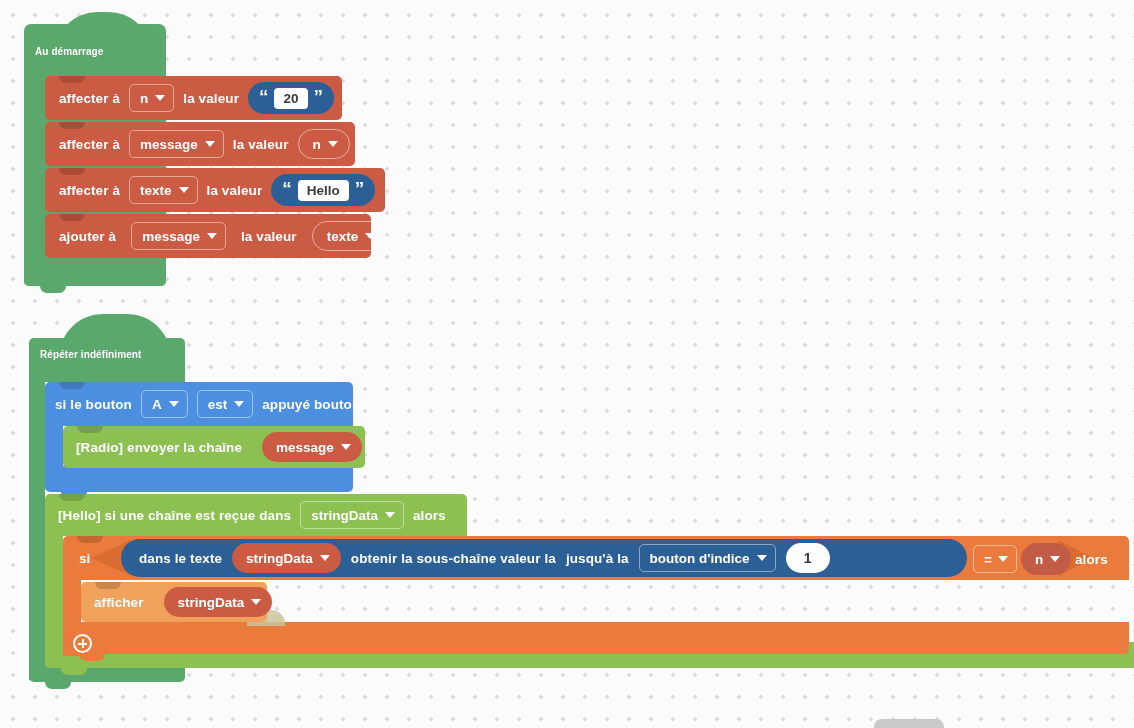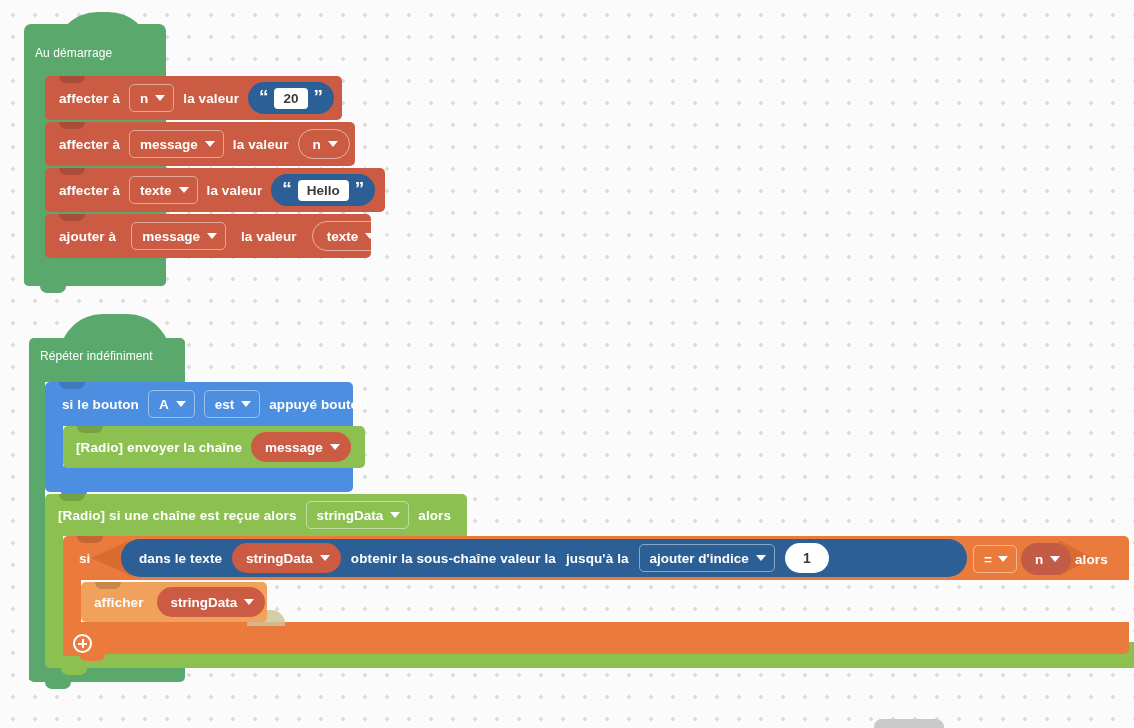--- a/index.html
+++ b/index.html
@@ -17,22 +17,22 @@
     background-image: radial-gradient(circle, #dddddd 1.6px, transparent 1.7px);
     background-size: 22px 22px;
     background-position: 2px 4px;
   }
 
   
   .blk { position: absolute; }
   .hat-label {
     position: absolute;
     color: #ffffff;
-    font-weight: normal;
-    font-size: 12px;
+    font-weight: bold;
+    font-size: 10px;
     letter-spacing: .1px;
     white-space: nowrap;
   }
 
   
   .stmt {
     position: absolute;
     border-radius: 5px;
     display: flex;
     align-items: center;
@@ -237,51 +237,51 @@
 
     <div style="position:absolute; left:30px; top:-12px; width:112px; height:44px; border-radius:48px 48px 0 0; background:#5aa86c;"></div>
     <div style="position:absolute; left:0; top:12px; width:156px; height:44px; background:#5aa86c; border-radius:5px 5px 0 0;"></div>
     <div style="position:absolute; left:0; top:54px; width:16px; height:300px; background:#5aa86c;"></div>
     <div style="position:absolute; left:0; top:330px; width:156px; height:26px; background:#5aa86c; border-radius:0 0 5px 5px;"></div>
     <div style="position:absolute; left:16px; top:356px; width:26px; height:7px; background:#5aa86c; border-radius:0 0 7px 7px;"></div>
     <span class="hat-label" style="left:11px; top:23px;">Répéter indéfiniment</span>
 
     <div style="position:absolute; left:16px; top:56px; width:308px; height:44px; background:#4c8fe0; border-radius:5px 5px 0 0;">
       <div class="notch"></div>
-      <div style="display:flex; align-items:center; height:44px; padding-left:17px; gap:9px;">
+      <div style="display:flex; align-items:center; height:44px; padding-left:10px; gap:9px;">
         <span class="lbl">si le bouton</span>
         <span class="field">
           <span>A</span>
           <i class="caret"></i>
         </span>
         <span class="field">
           <span>est</span>
           <i class="caret"></i>
         </span>
         <span class="lbl">appuyé bouton</span>
       </div>
     </div>
 
     <div style="position:absolute; left:16px; top:100px; width:18px; height:46px; background:#4c8fe0;"></div>
     <div style="position:absolute; left:16px; top:140px; width:308px; height:26px; background:#4c8fe0; border-radius:0 0 5px 5px;"></div>
     <div style="position:absolute; left:32px; top:166px; width:26px; height:7px; background:#4c8fe0; border-radius:0 0 7px 7px;"></div>
 
-    <div class="stmt" style="left:34px; top:100px; width:302px; height:42px; background:#8cc152; padding-left:13px; gap:9px;">
+    <div class="stmt" style="left:34px; top:100px; width:302px; height:42px; background:#8cc152; padding-left:13px; gap:20px;">
       <div class="notch"></div>
       <span class="lbl">[Radio] envoyer la chaîne</span>
       <span class="oval" style="background:#cc5b44;">
         <span>message</span>
         <i class="caret"></i>
       </span>
     </div>
 
     <div style="position:absolute; left:16px; top:168px; width:422px; height:42px; background:#8cc152; border-radius:5px 5px 0 0;">
       <div class="notch"></div>
       <div style="display:flex; align-items:center; height:42px; padding-left:13px; gap:9px;">
-        <span class="lbl">[Radio] si une chaîne est reçue alors</span>
+        <span class="lbl">[Hello] si une chaîne est reçue dans</span>
         <span class="field">
           <span>stringData</span>
           <i class="caret"></i>
         </span>
         <span class="lbl">alors</span>
       </div>
     </div>
 
     <div style="position:absolute; left:16px; top:210px; width:18px; height:118px; background:#8cc152;"></div>
     <div style="position:absolute; left:16px; top:316px; width:1208px; height:26px; background:#8cc152; border-radius:0 0 5px 5px;"></div>
@@ -304,21 +304,21 @@
     <div style="position:absolute; left:92px; top:213px; width:846px; height:38px; background:#2b5f96; border-radius:20px;
                 display:flex; align-items:center; padding-left:18px; gap:10px; overflow:hidden;">
       <span class="lbl">dans le texte</span>
       <span class="oval" style="background:#cc5b44;">
         <span>stringData</span>
         <i class="caret"></i>
       </span>
       <span class="lbl">obtenir la sous-chaîne valeur la</span>
       <span class="lbl">jusqu'à la</span>
       <span class="field">
-        <span>ajouter d'indice</span>
+        <span>bouton d'indice</span>
         <i class="caret"></i>
       </span>
       <span class="numpill">1</span>
     </div>
 
     <span class="field" style="position:absolute; left:944px; top:219px; height:28px; gap:6px;">
       <span>=</span>
       <i class="caret"></i>
     </span>
 
@@ -328,21 +328,21 @@
     </span>
 
     <span class="lbl" style="position:absolute; left:1046px; top:226px;">alors</span>
 
     <div style="position:absolute; left:34px; top:254px; width:18px; height:76px; background:#ea7b3c;"></div>
     <div style="position:absolute; left:34px; top:296px; width:1066px; height:32px; background:#ea7b3c; border-radius:0 0 5px 5px;"></div>
     <div style="position:absolute; left:50px; top:328px; width:26px; height:7px; background:#ea7b3c; border-radius:0 0 7px 7px;"></div>
 
     <div style="position:absolute; left:218px; top:284px; width:38px; height:16px; background:#cbc49a; border-radius:14px 14px 0 0; opacity:.85;"></div>
 
-    <div class="stmt" style="left:52px; top:256px; width:186px; height:40px; background:#f0a15c; padding-left:13px; gap:13px;">
+    <div class="stmt" style="left:52px; top:256px; width:186px; height:40px; background:#f0a15c; padding-left:13px; gap:20px;">
       <div class="notch"></div>
       <span class="lbl">afficher</span>
       <span class="oval" style="background:#cc5b44;">
         <span>stringData</span>
         <i class="caret"></i>
       </span>
     </div>
 
     <div class="plus-icon" style="left:44px; top:308px;"></div>
   </div>

